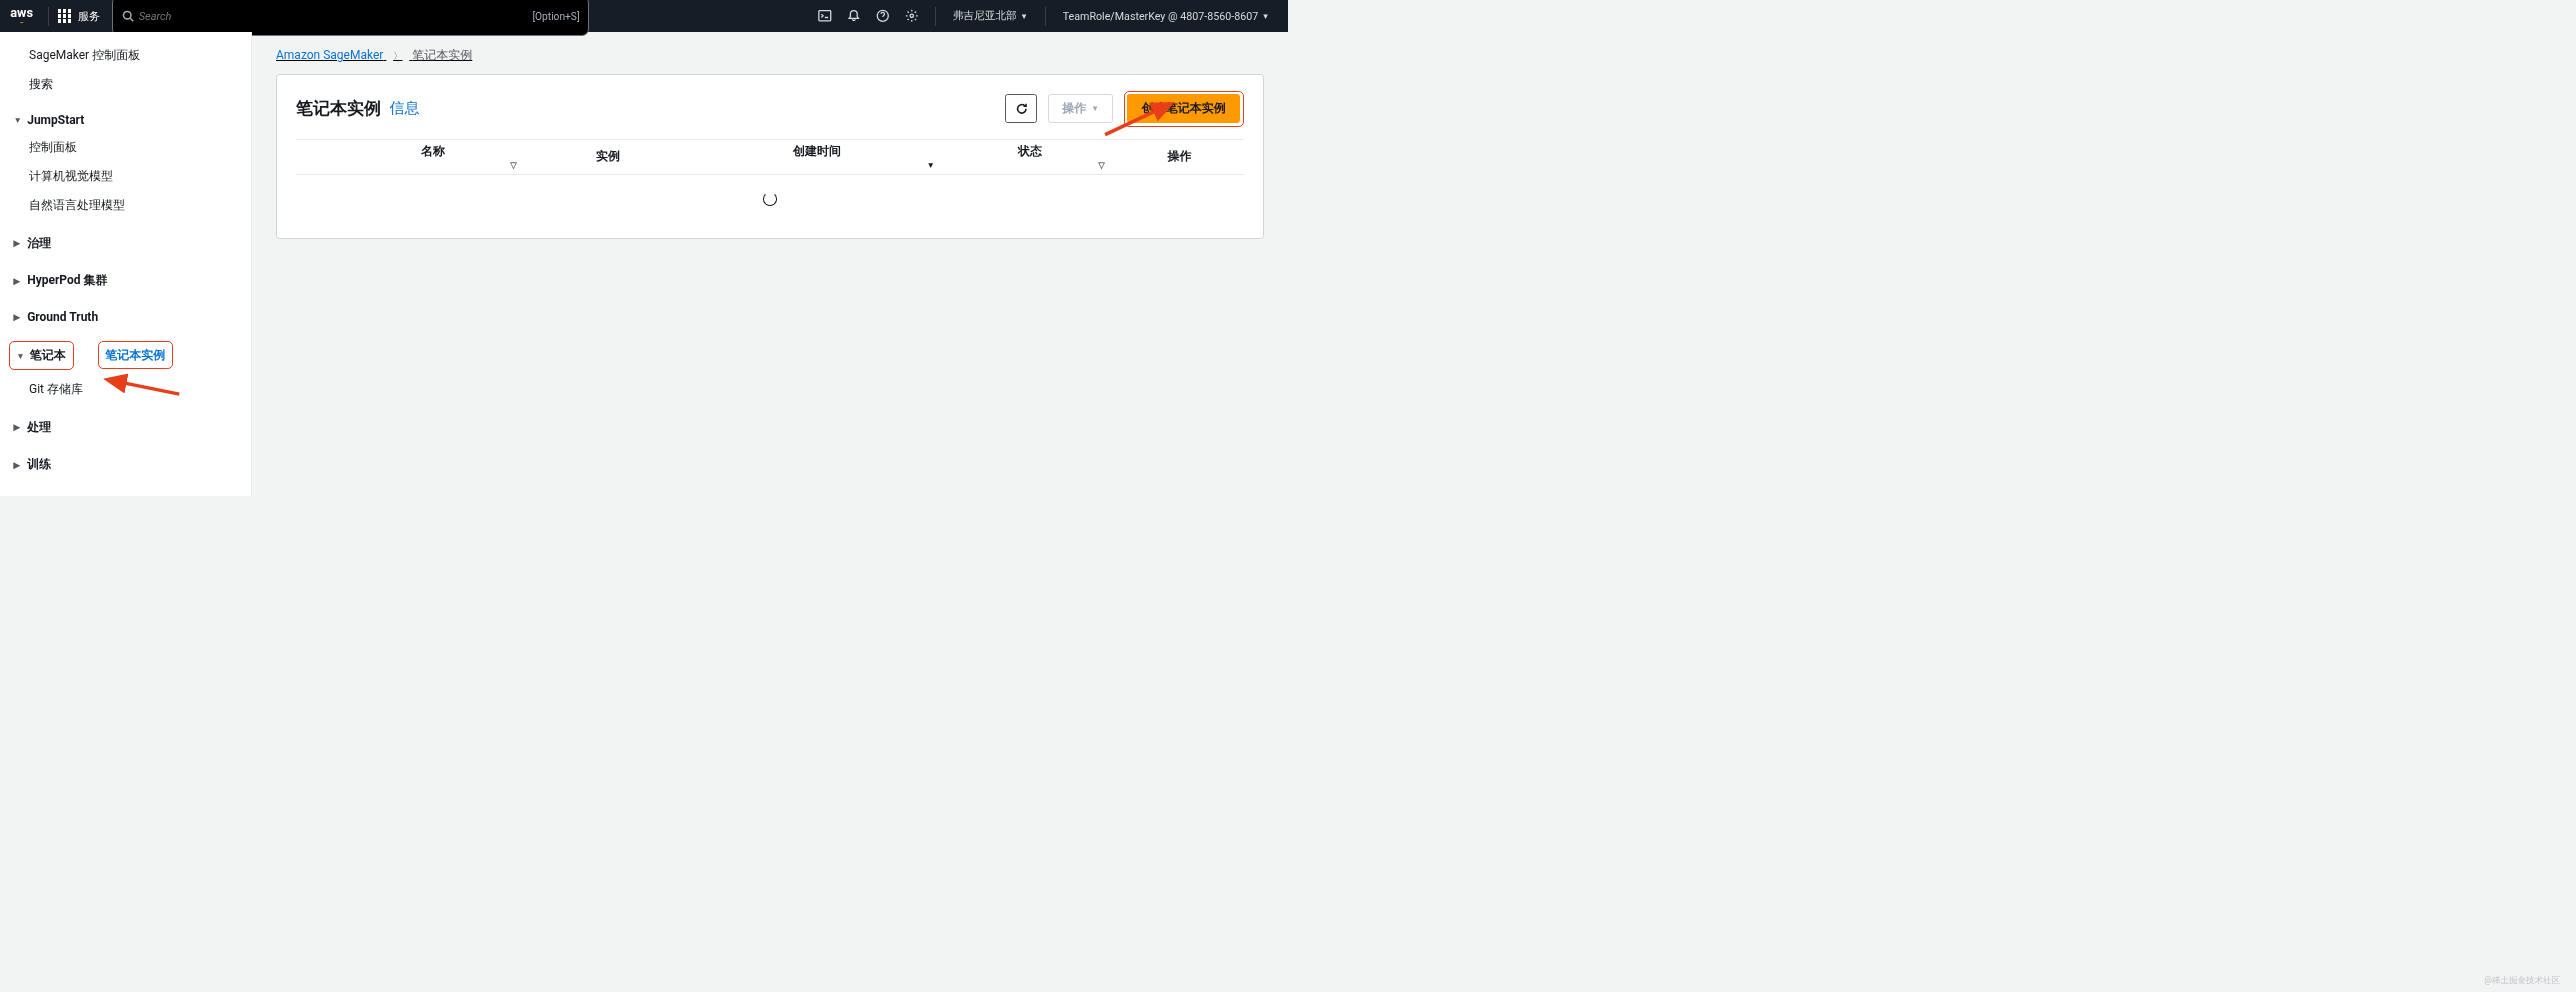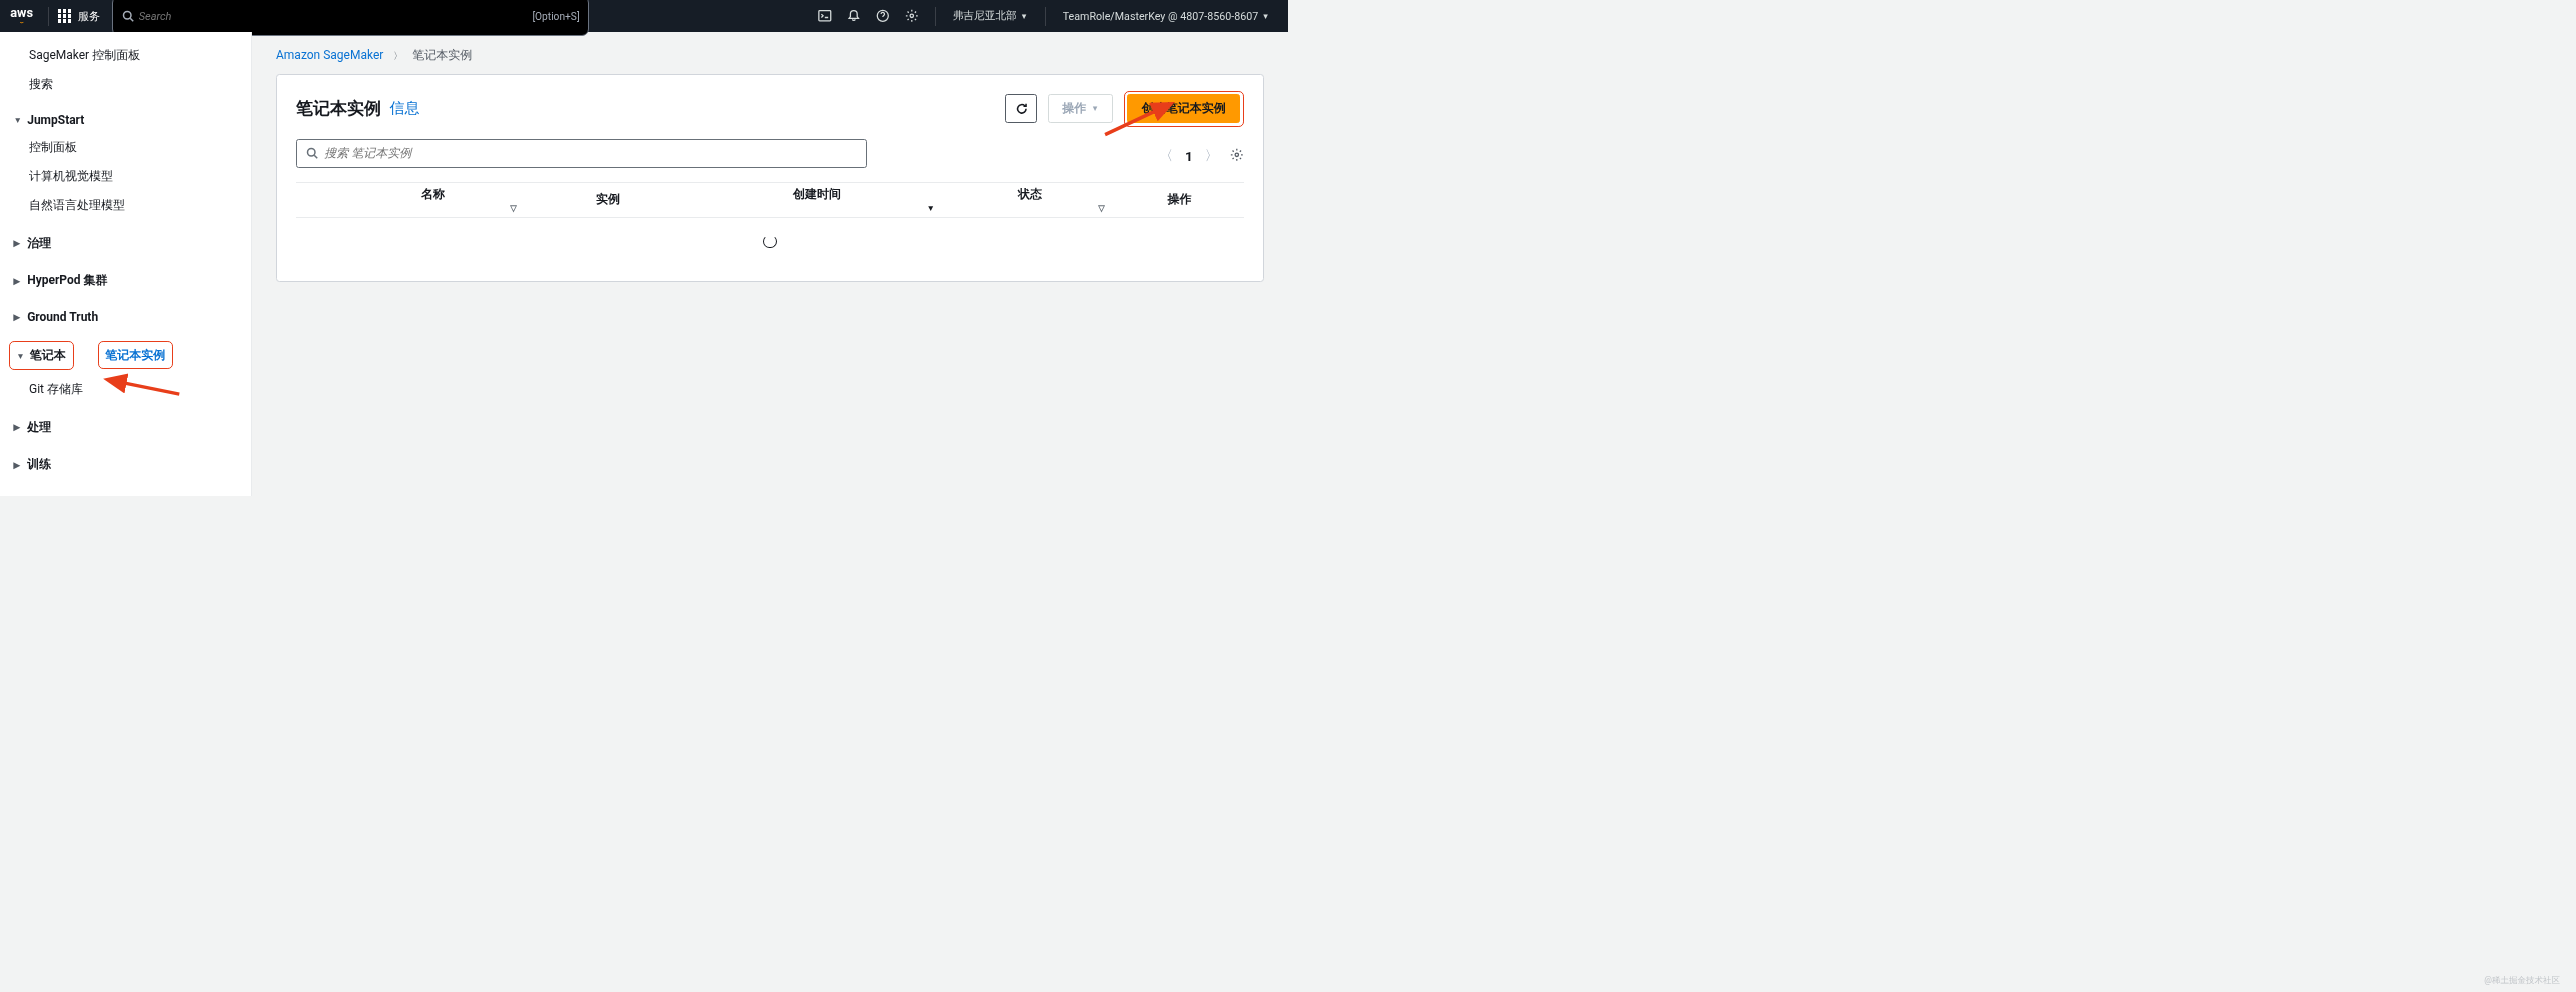--- a/index.html
+++ b/index.html
@@ -43,21 +43,21 @@
 
 .sb-item, .sb-section { display:flex; align-items:center; padding:6px 13.6px; font-size:12px; color:#16191f; cursor:pointer; }
 .sb-section { font-weight:700; }
 .sb-section .tri { width:10.2px; font-size:8.5px; margin-right:3.4px; color:#545b64; }
 .sb-sub { padding-left:29px; font-size:12px; color:#16191f; cursor:pointer; }
 .sb-sub.active { color:#0972d3; font-weight:600; }
 
 .hl-box { border:1.7px solid #e83e1a; border-radius:5.1px; display:inline-block; }
 
 
-.breadcrumb { font-size:12px; margin-bottom:10.2px; }
+.breadcrumb { font-size:12px; margin-bottom:10.2px;text-decoration:underline; }
 .breadcrumb a { color:#0972d3; text-decoration:none; }
 .breadcrumb .sep { margin:0 6.8px; color:#545b64; font-size:9.4px; }
 .breadcrumb .cur { color:#545b64; }
 
 
 .panel { background:#fff; border:0.9px solid #d1d5db; border-radius:3.4px; padding:15.3px 19px; }
 .panel-header { display:flex; align-items:center; margin-bottom:12px; }
 .panel-title { font-size:17px; font-weight:700; color:#16191f; }
 .info-link { color:#0972d3; font-size:15px; margin-left:8.5px; cursor:pointer; }
 .panel-header-actions { margin-left:auto; display:flex; align-items:center; gap:10.2px; }
@@ -243,43 +243,20 @@
           <button class="btn disabled">
             <span>操作</span>
             <span style="margin-left:5.1px;font-size:7.7px;color:#9ba7b6;">▼</span>
           </button>
           <span class="hl-box" style="padding:2.6px;">
             <button class="btn btn-primary">创建笔记本实例</button>
           </span>
         </div>
       </div>
 
-      <div style="display:flex; align-items:center;">
-        <div class="search-row">
-          <div class="tbl-search">
-            <svg class="search-icon" viewBox="0 0 16 16" fill="none" stroke="#687078" stroke-width="2">
-                <circle cx="7" cy="7" r="5"></circle>
-                <line x1="11" y1="11" x2="15" y2="15"></line>
-              </svg>
-            <input placeholder="搜索 笔记本实例" style="">
-          </div>
-        </div>
-        <div style="flex:1"></div>
-        <div class="pagination">
-          <span class="nav">〈</span>
-          <span class="pg">1</span>
-          <span class="nav">〉</span>
-          <span class="gear">
-            <svg width="13.6" height="13.6" viewBox="0 0 16 16" fill="none" stroke="#545b64" stroke-width="1.5">
-                <circle cx="8" cy="8" r="2"></circle>
-                <path d="M8 1v2M8 13v2M1 8h2M13 8h2M3 3l1.4 1.4M11.6 11.6L13 13M3 13l1.4-1.4M11.6 4.4L13 3"></path>
-              </svg>
-          </span>
-        </div>
-      </div>
 
       <div class="table-head">
         <div class="th col-chk"></div>
         <div class="th col-name">
           <span>名称</span>
           <span class="sort">▽</span>
         </div>
         <div class="th col-inst">
           <span>实例</span>
         </div>

